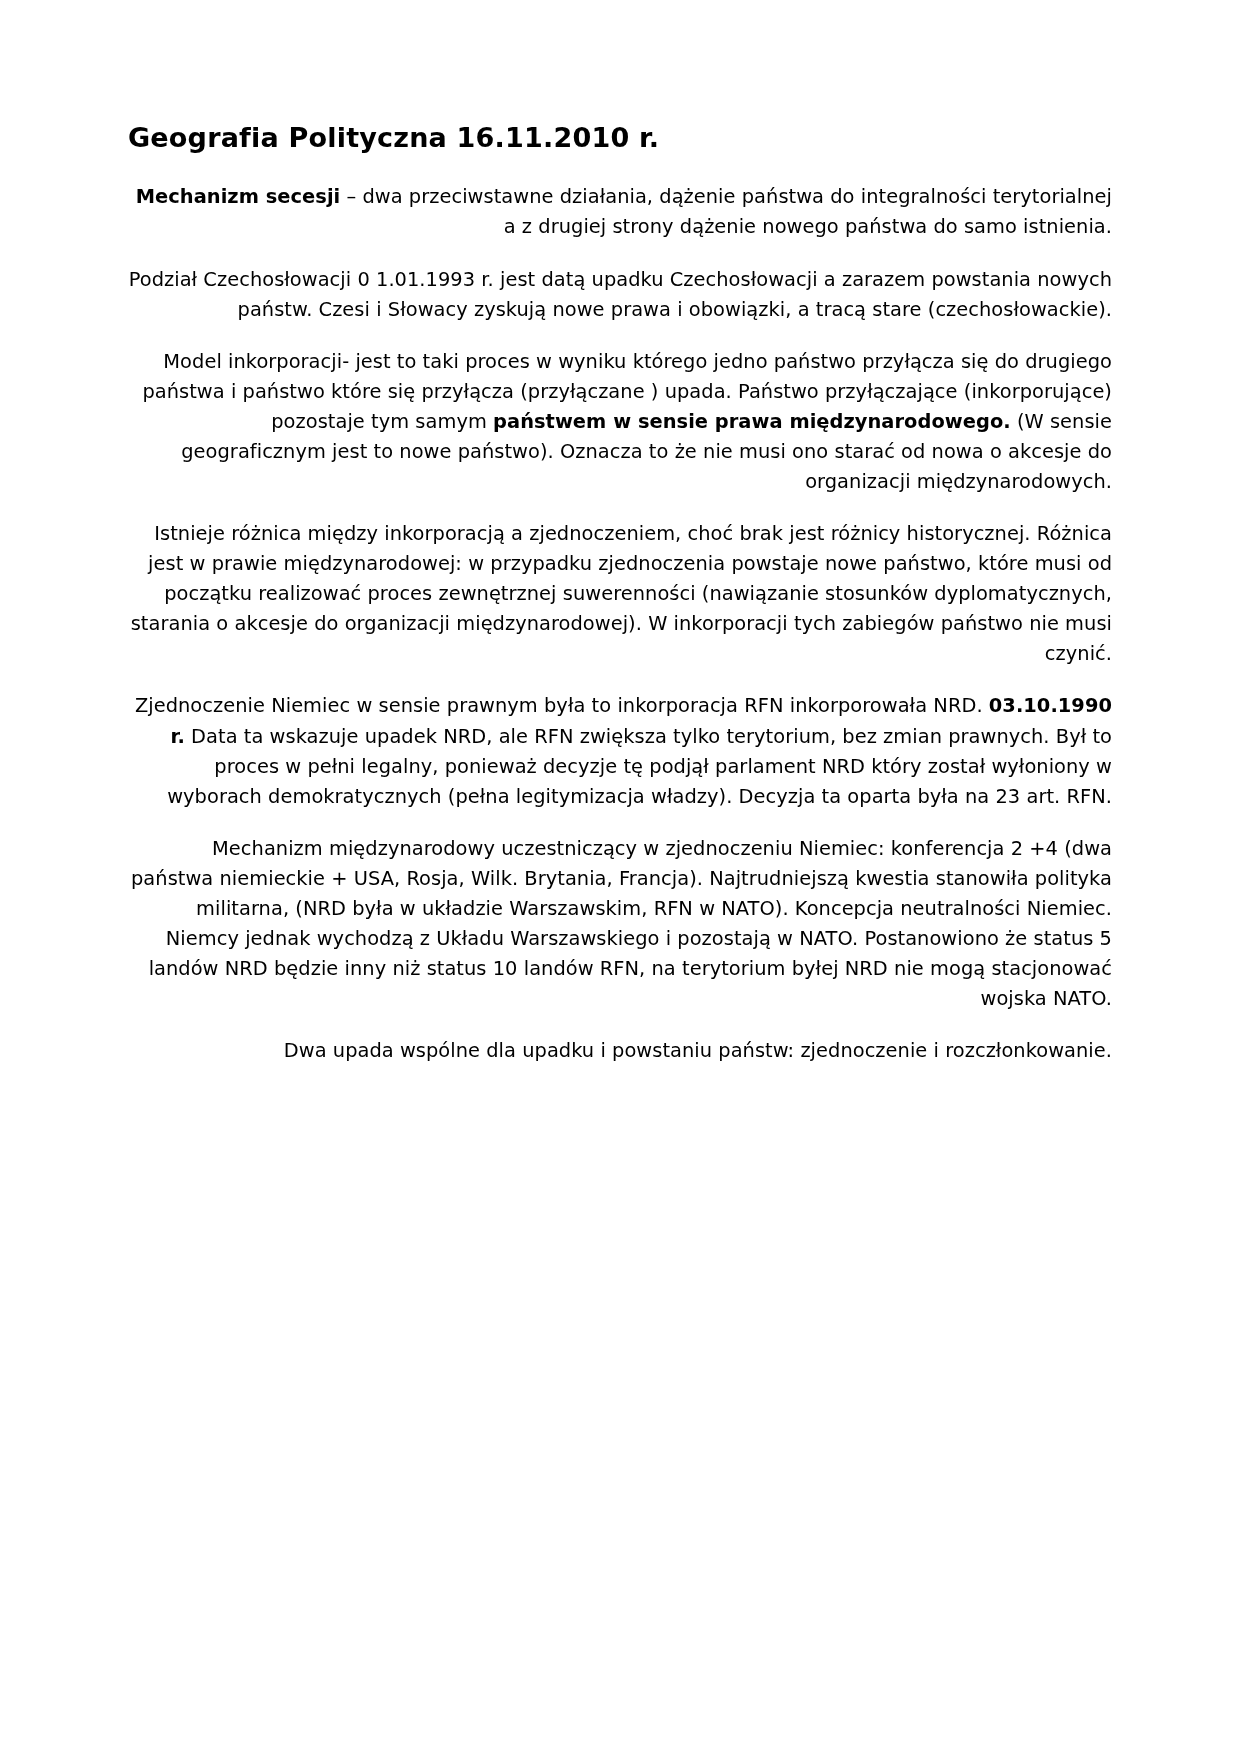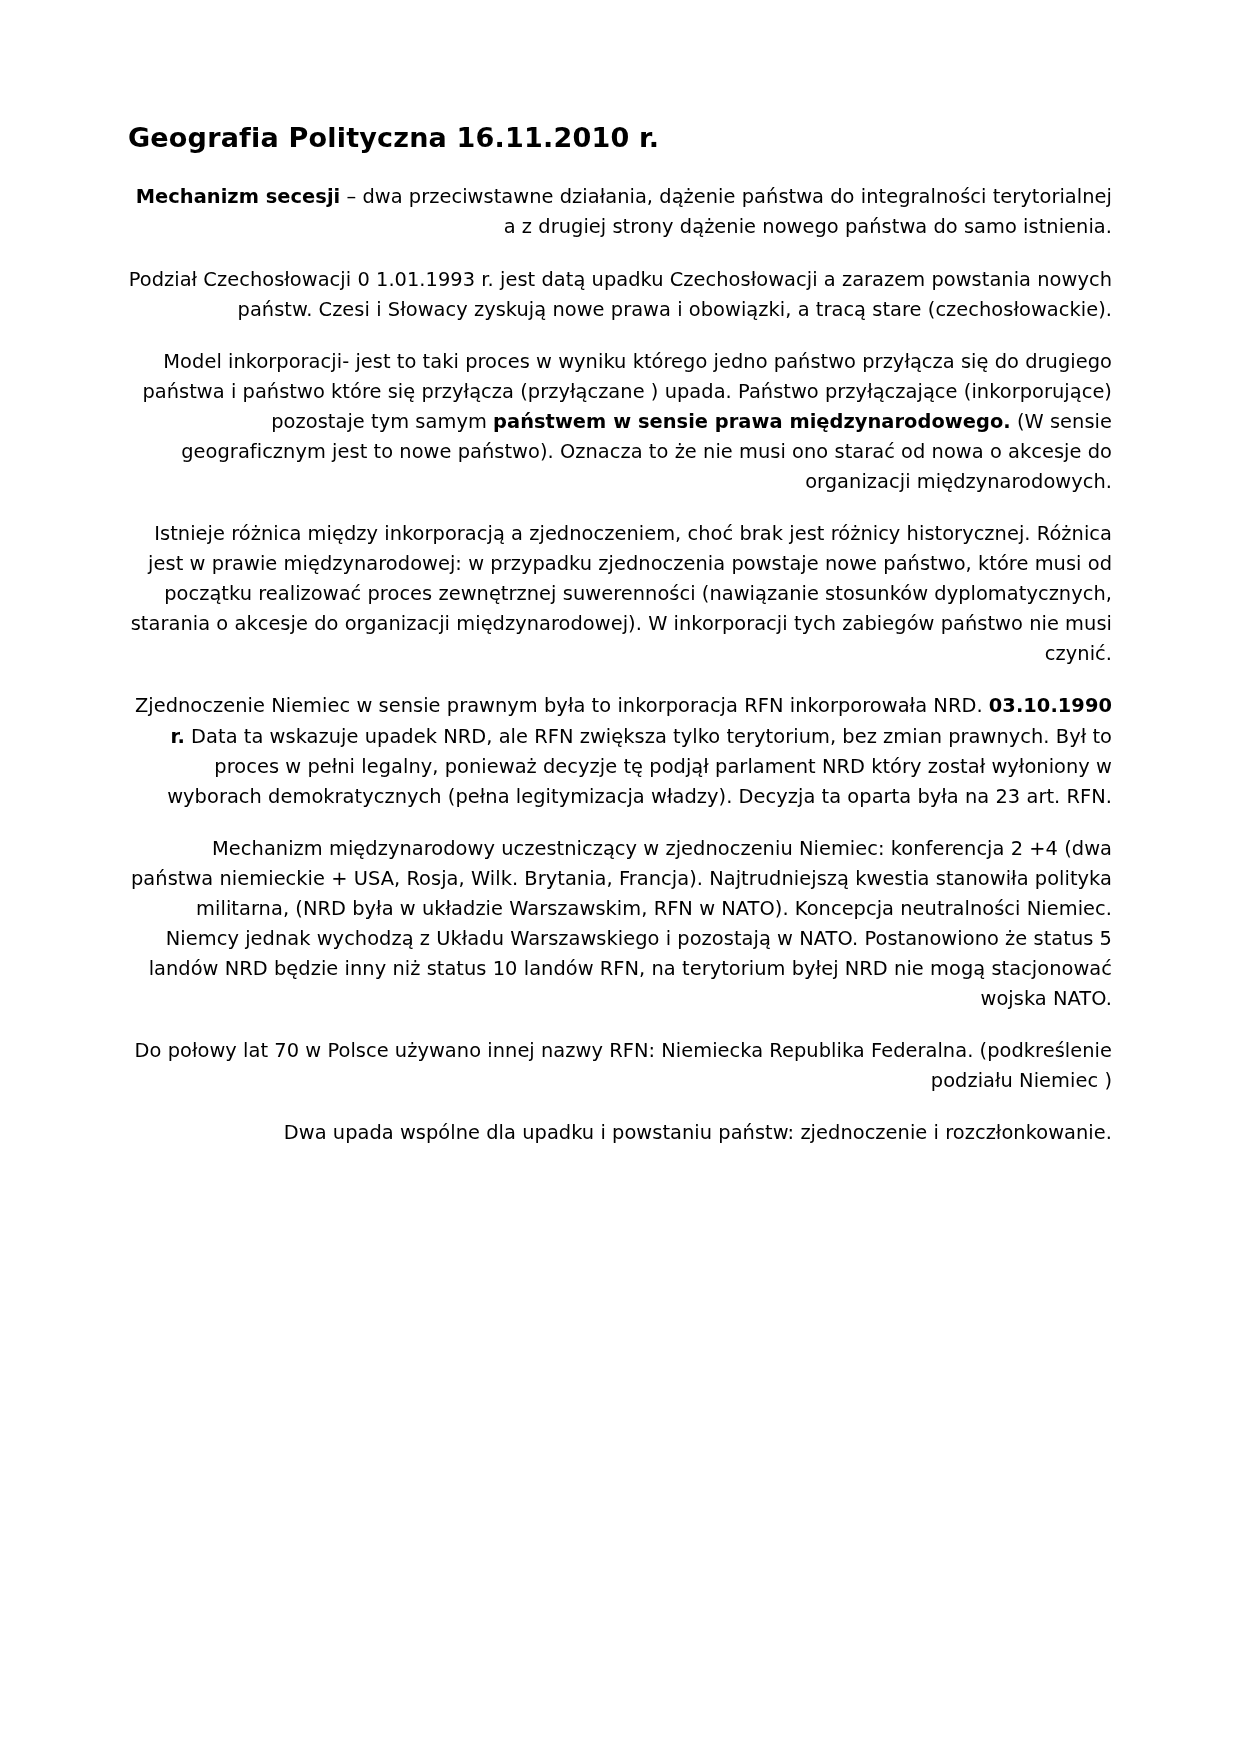--- a/index.html
+++ b/index.html
@@ -44,16 +44,15 @@
 
 <div class="page">
   <h1 class="doc-title">Geografia Polityczna 16.11.2010 r.</h1>
   <div id="body-container">
       <p class="para"><b>Mechanizm secesji</b><span> – dwa przeciwstawne działania, dążenie państwa do integralności terytorialnej a z drugiej strony dążenie nowego  państwa do samo istnienia.</span></p>
       <p class="para"><span>Podział Czechosłowacji 0 1.01.1993 r. jest datą upadku Czechosłowacji a zarazem powstania nowych państw. Czesi i Słowacy zyskują nowe prawa i obowiązki, a tracą stare (czechosłowackie).</span></p>
       <p class="para"><span>Model inkorporacji- jest to taki proces w wyniku którego jedno państwo przyłącza się do drugiego państwa i państwo które się przyłącza (przyłączane ) upada. Państwo przyłączające (inkorporujące) pozostaje tym samym </span><b>państwem w sensie prawa międzynarodowego.</b><span>  (W sensie geograficznym jest to nowe państwo). Oznacza to że nie musi ono starać od nowa o akcesje do organizacji międzynarodowych.</span></p>
       <p class="para"><span>Istnieje różnica między inkorporacją a zjednoczeniem, choć  brak jest różnicy historycznej. Różnica jest w prawie międzynarodowej: w przypadku zjednoczenia powstaje nowe państwo, które musi od początku realizować proces zewnętrznej suwerenności (nawiązanie stosunków dyplomatycznych, starania o akcesje do organizacji międzynarodowej). W inkorporacji tych zabiegów państwo nie musi czynić.</span></p>
       <p class="para"><span>Zjednoczenie Niemiec w sensie prawnym była to inkorporacja RFN inkorporowała NRD. </span><b>03.10.1990 r.</b><span> Data ta wskazuje upadek NRD, ale RFN zwiększa tylko terytorium, bez zmian prawnych. Był to proces w pełni legalny, ponieważ decyzje tę podjął parlament NRD który został wyłoniony w wyborach demokratycznych (pełna legitymizacja władzy). Decyzja ta oparta była na 23 art. RFN.</span></p>
       <p class="para"><span>Mechanizm międzynarodowy uczestniczący w zjednoczeniu Niemiec: konferencja 2 +4 (dwa państwa niemieckie + USA, Rosja, Wilk. Brytania, Francja). Najtrudniejszą kwestia stanowiła polityka militarna, (NRD była w układzie Warszawskim, RFN w NATO). Koncepcja neutralności Niemiec. Niemcy jednak wychodzą z Układu Warszawskiego i pozostają w NATO. Postanowiono że status 5 landów NRD będzie inny niż status 10 landów RFN, na terytorium byłej NRD nie mogą stacjonować wojska NATO.</span></p>
-      <p class="para"><span>Do połowy lat 70 w Polsce używano innej nazwy RFN: Niemiecka Republika Federalna. (podkreślenie podziału Niemiec )</span></p>
       <p class="para"><span>Dwa upada wspólne dla upadku i powstaniu państw: zjednoczenie i rozczłonkowanie.</span></p>
     </div>
 </div>
 
 </body></html>

